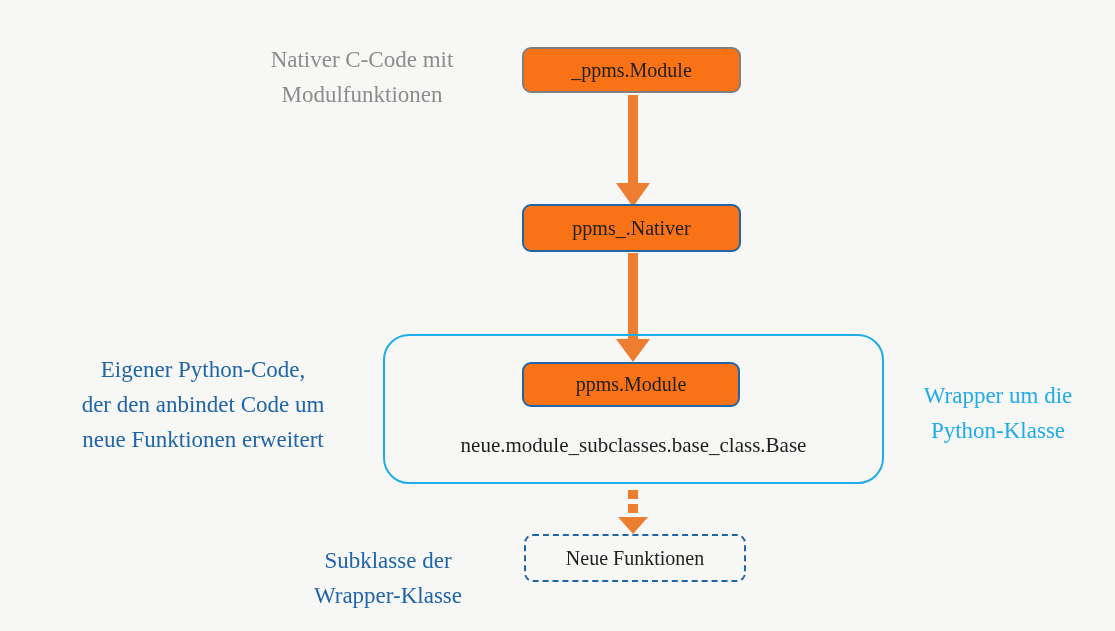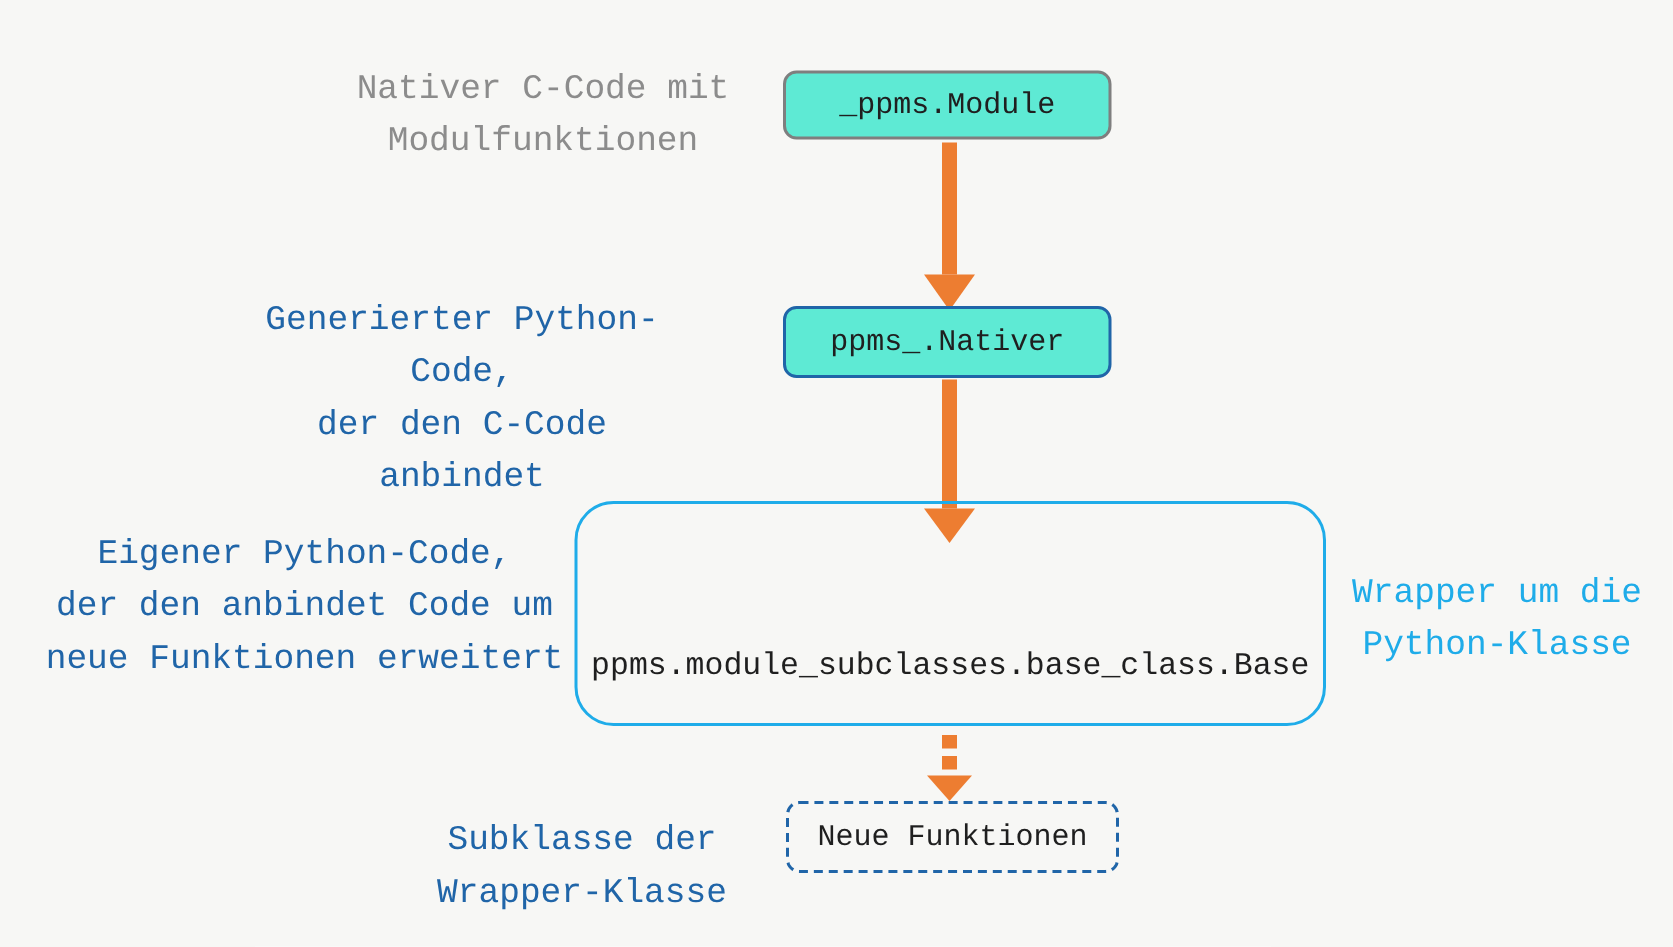--- a/index.html
+++ b/index.html
@@ -4,38 +4,38 @@
 <style>
   html, body {
     margin: 0;
     padding: 0;
   }
   .stage {
     position: relative;
     width: 1115px;
     height: 631px;
     background: var(--c-background, #F7F7F5);
-    font-family: Liberation Mono, monospace;
+    font-family: Liberation Serif, serif;
     overflow: hidden;
   }
   .arrow-layer {
     position: absolute;
     left: 0;
     top: 0;
     width: 1115px;
     height: 631px;
     z-index: 1;
     pointer-events: none;
   }
   .node {
     position: absolute;
     display: flex;
     align-items: center;
     justify-content: center;
-    background: #5eead4;
+    background: #f97316;
     border-radius: 9px;
     font-size: 20px;
     color: var(--c-box_text, #1F1F1F);
     z-index: 2;
     box-sizing: border-box;
   }
   .node-gray   { border: 2px solid var(--c-box_border_gray, #7F7F7F); }
   .node-blue   { border: 2px solid var(--c-dark_blue, #2065A8); }
   .node-dashed {
     border: 2px dashed var(--c-dark_blue, #2065A8);
@@ -106,33 +106,32 @@
       <rect x="628" y="504" width="10" height="9"></rect>
       <polygon points="618,517 648,517 633,534"></polygon>
     </g>
   </svg>
 
   <div class="anno anno-gray" id="anno-native">Nativer C-Code mit
 Modulfunktionen</div>
 
   <div class="node node-gray" id="node-native">_ppms.Module</div>
 
-  <div class="anno anno-blue" id="anno-generated">Generierter Python-Code,
-der den C-Code anbindet</div>
 
   <div class="node node-blue" id="node-generated">ppms_.Nativer</div>
 
   <div class="anno anno-blue" id="anno-own">Eigener Python-Code,
 der den anbindet Code um
 neue Funktionen erweitert</div>
 
   <div class="wrapper-container"></div>
 
+  <div class="node node-blue" id="node-wrapper">ppms.Module</div>
 
-  <div class="base-class-text">ppms.module_subclasses.base_class.Base</div>
+  <div class="base-class-text">neue.module_subclasses.base_class.Base</div>
 
   <div class="anno anno-cyan" id="anno-wrapper">Wrapper um die
 Python-Klasse</div>
 
   <div class="anno anno-blue" id="anno-subclass">Subklasse der
 Wrapper-Klasse</div>
 
   <div class="node node-dashed" id="node-subclass">Neue Funktionen</div>
 
 </div>

